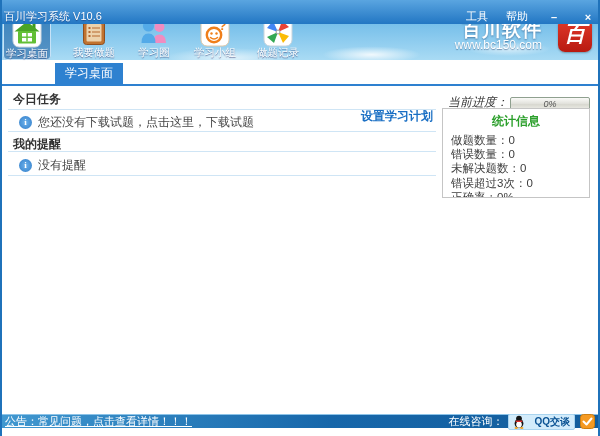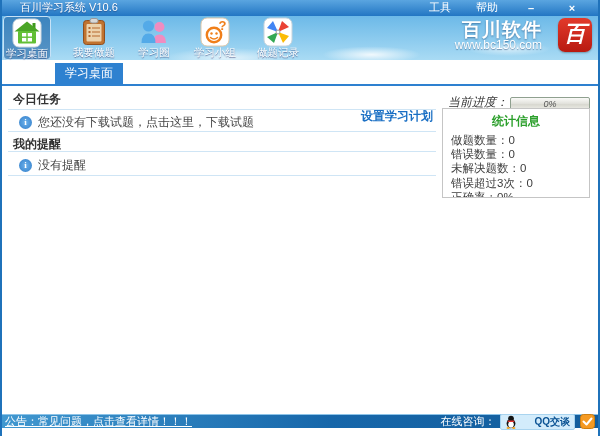--- a/index.html
+++ b/index.html
@@ -1,25 +1,25 @@
 <!DOCTYPE html>
 <html><head>
 <meta charset="utf-8">
 <style>
   * { margin:0; padding:0; box-sizing:border-box; }
   body { background:#e8e8e8; font-family:"Liberation Sans", sans-serif; }
   .window { position:relative; width:600px; height:436px; background:#fff; overflow:hidden; }
 
   
-  .titlebar { position:absolute; left:0; top:0; width:600px; height:16px;
+  .titlebar { position:absolute; left:0; top:0; width:600px; height:24px;
     background:linear-gradient(#5aa5e0,#2276c3); color:#fff; display:flex;
-    align-items:flex-start; justify-content:space-between; padding:0 20px; font-size:11px; z-index:6; }
+    align-items:flex-end; justify-content:space-between; padding:0 4px; font-size:11px; z-index:6; }
   .titlebar-left { display:flex; align-items:center; gap:4px; }
   .title { font-size:11px; text-shadow:0 1px 1px rgba(0,0,60,.35); white-space:nowrap; }
-  .titlebar-right { display:flex; align-items:center; gap:25px; }
+  .titlebar-right { display:flex; align-items:center; gap:18px; }
   .menu-item { cursor:pointer; }
   .win-btn { width:16px; text-align:center; font-weight:bold; cursor:pointer; }
 
   
   .header { position:absolute; left:2px; top:16px; width:596px; height:44px;
     background:
       radial-gradient(70px 12px at 62% 88%, rgba(255,255,255,.85), rgba(255,255,255,0) 70%),
       radial-gradient(90px 14px at 38% 95%, rgba(255,255,255,.65), rgba(255,255,255,0) 70%),
       radial-gradient(60px 10px at 85% 75%, rgba(255,255,255,.6), rgba(255,255,255,0) 70%),
       linear-gradient(#6cb9e8, #a9dbf4); z-index:5; }
@@ -76,21 +76,21 @@
   .stat-row { font-size:11.5px; color:#3c3c3c; line-height:14.2px; white-space:nowrap; }
 
   
   .statusbar { position:absolute; left:0; top:414px; width:600px; height:14px;
     background:linear-gradient(to right, #4198d0, #1767aa 55%, #135d9c);
     border-top:1px solid #8cc3e8; display:flex; align-items:center;
     justify-content:space-between; padding:0 5px; z-index:6; }
   .announce { color:#fff; font-size:11px; text-decoration:underline; cursor:pointer; white-space:nowrap; }
   .status-right { display:flex; align-items:center; gap:5px; }
   .consult-label { color:#fff; font-size:11px; white-space:nowrap; }
-  .qq-badge { display:flex; align-items:center; gap:17px; background:#d3ecfb; border:1px solid #a9d4ef;
+  .qq-badge { display:flex; align-items:center; gap:9px; background:#d3ecfb; border:1px solid #a9d4ef;
     border-radius:2px; height:16px; padding:0 4px; cursor:pointer; }
   .qq-label { font-size:10px; font-weight:bold; color:#0b5394; white-space:nowrap; }
   .shield { width:15px; height:15px; cursor:pointer; }
 
   
   .side-border { position:absolute; top:0; bottom:0; width:2px; background:#1f72ba; z-index:7; }
   .side-border.left { left:0; } .side-border.right { right:0; }
 </style>
 </head>
 <body>

